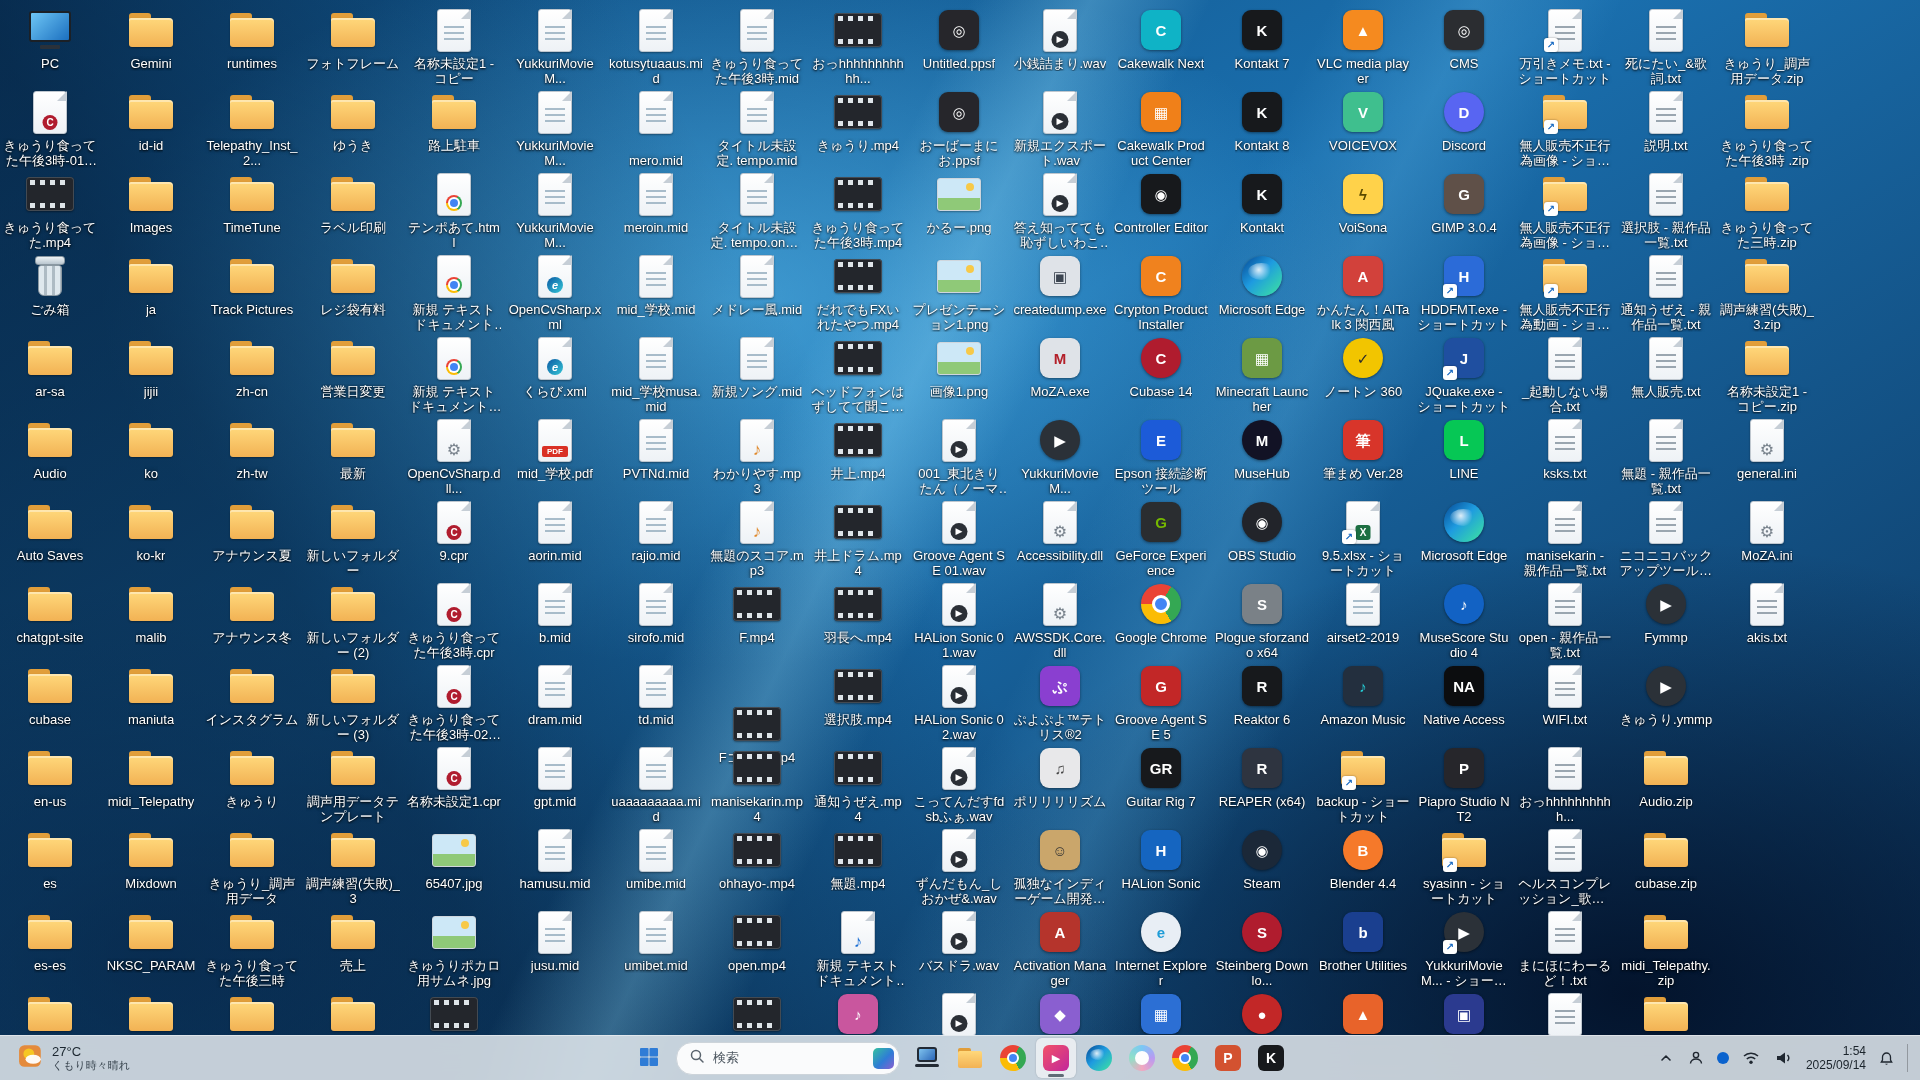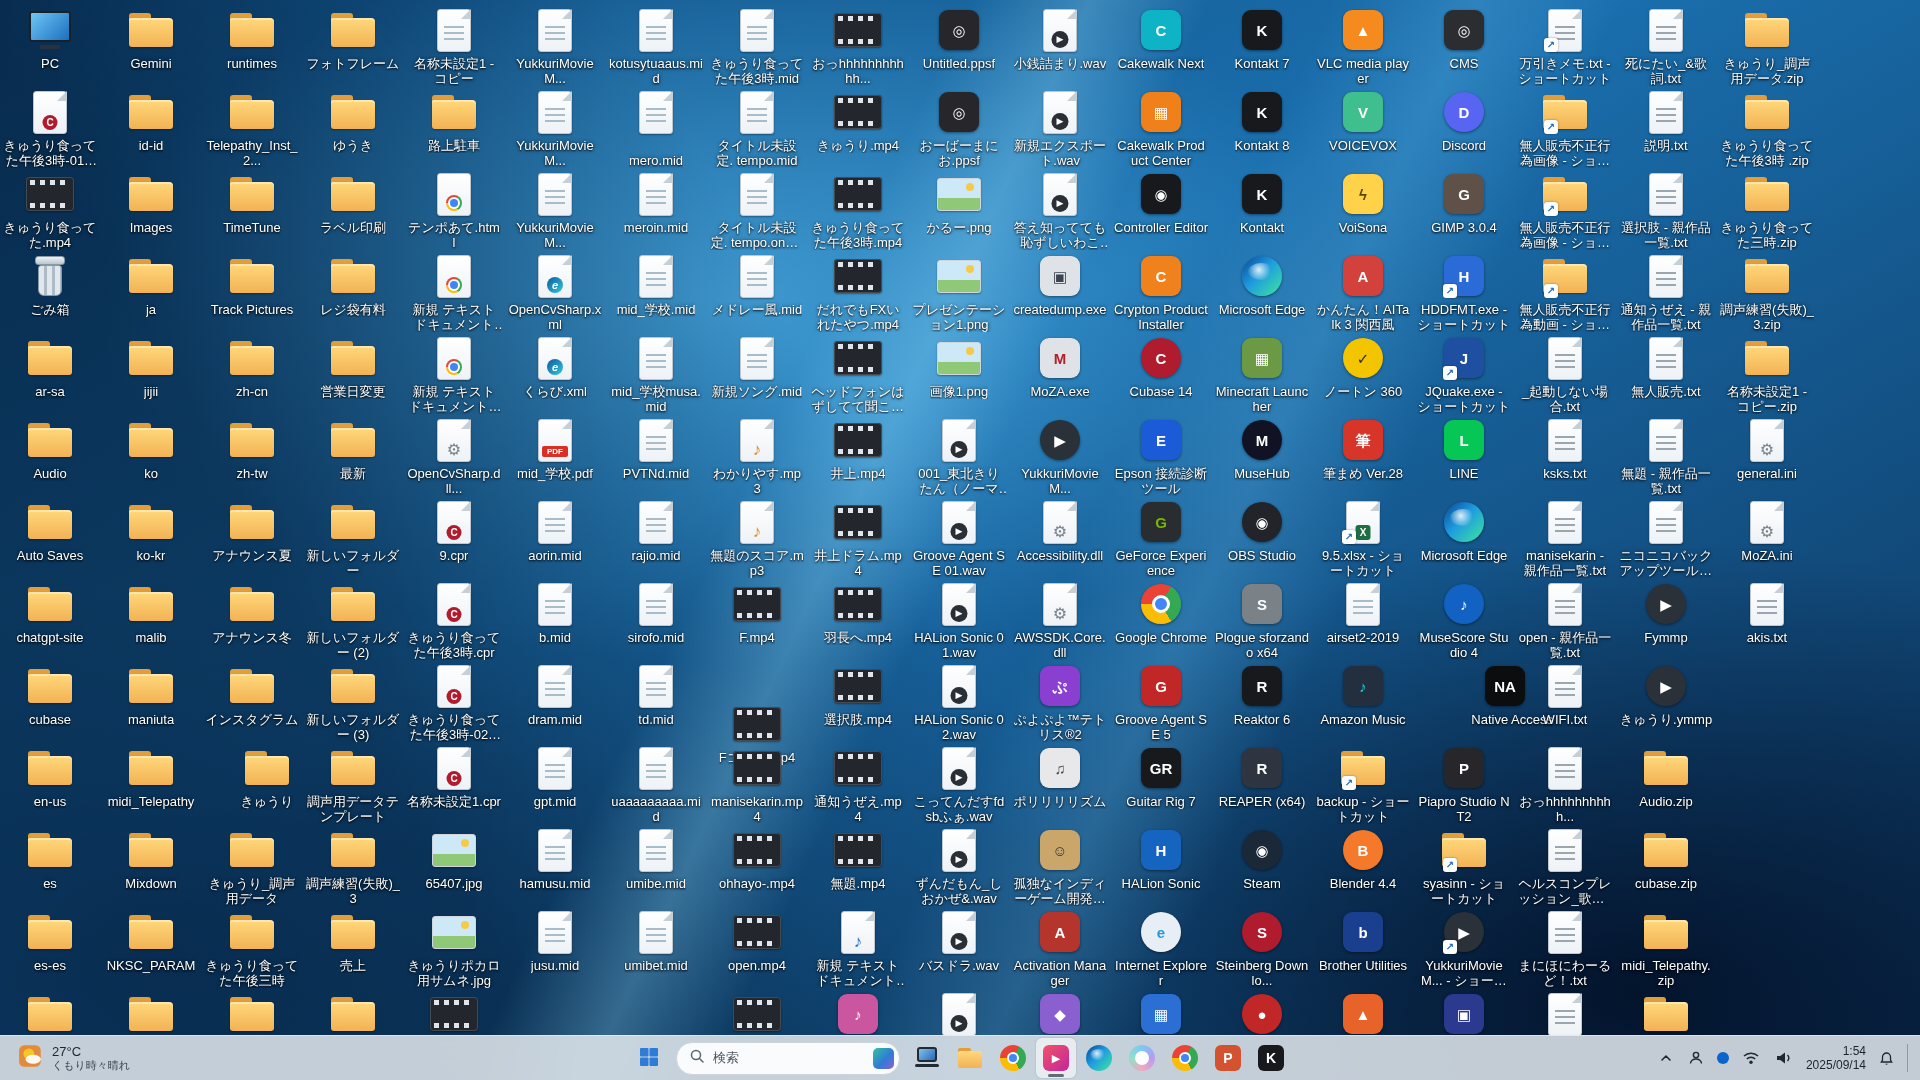--- a/index.html
+++ b/index.html
@@ -1163,21 +1163,21 @@
     <span class="lbl">Reaktor 6</span>
   </div>
       <div class="di" title="Amazon Music" style="left: 1315px; top: 662px;">
     <span class="ig">
           <span class="ic ic-app" style="background: rgb(35, 47, 62);">
             <span class="g" style="color: rgb(37, 209, 218);">♪</span>
           </span>
         </span>
     <span class="lbl">Amazon Music</span>
   </div>
-      <div class="di" title="Native Access" style="left: 1457px; top: 662px; align-items: flex-end;">
+      <div class="di" title="Native Access" style="left: 1416px; top: 662px;">
     <span class="ig">
           <span class="ic ic-app" style="background: rgb(12, 13, 15);">
             <span class="g">NA</span>
           </span>
         </span>
     <span class="lbl">Native Access</span>
   </div>
       <div class="di" title="WIFI.txt" style="left: 1517px; top: 662px;">
     <span class="ig">
           <span class="ic ic-txt"></span>
@@ -1197,21 +1197,21 @@
           <span class="ic ic-folder"></span>
         </span>
     <span class="lbl">en-us</span>
   </div>
       <div class="di" title="midi_Telepathy" style="left: 103px; top: 744px;">
     <span class="ig">
           <span class="ic ic-folder"></span>
         </span>
     <span class="lbl">midi_Telepathy</span>
   </div>
-      <div class="di" title="きゅうり" style="left: 219px; top: 744px;">
+      <div class="di" title="きゅうり" style="left: 204px; top: 744px;">
     <span class="ig">
           <span class="ic ic-folder"></span>
         </span>
     <span class="lbl">きゅうり</span>
   </div>
       <div class="di" title="調声用データテンプレート" style="left: 305px; top: 744px;">
     <span class="ig">
           <span class="ic ic-folder"></span>
         </span>
     <span class="lbl">調声用データテンプレート</span>

